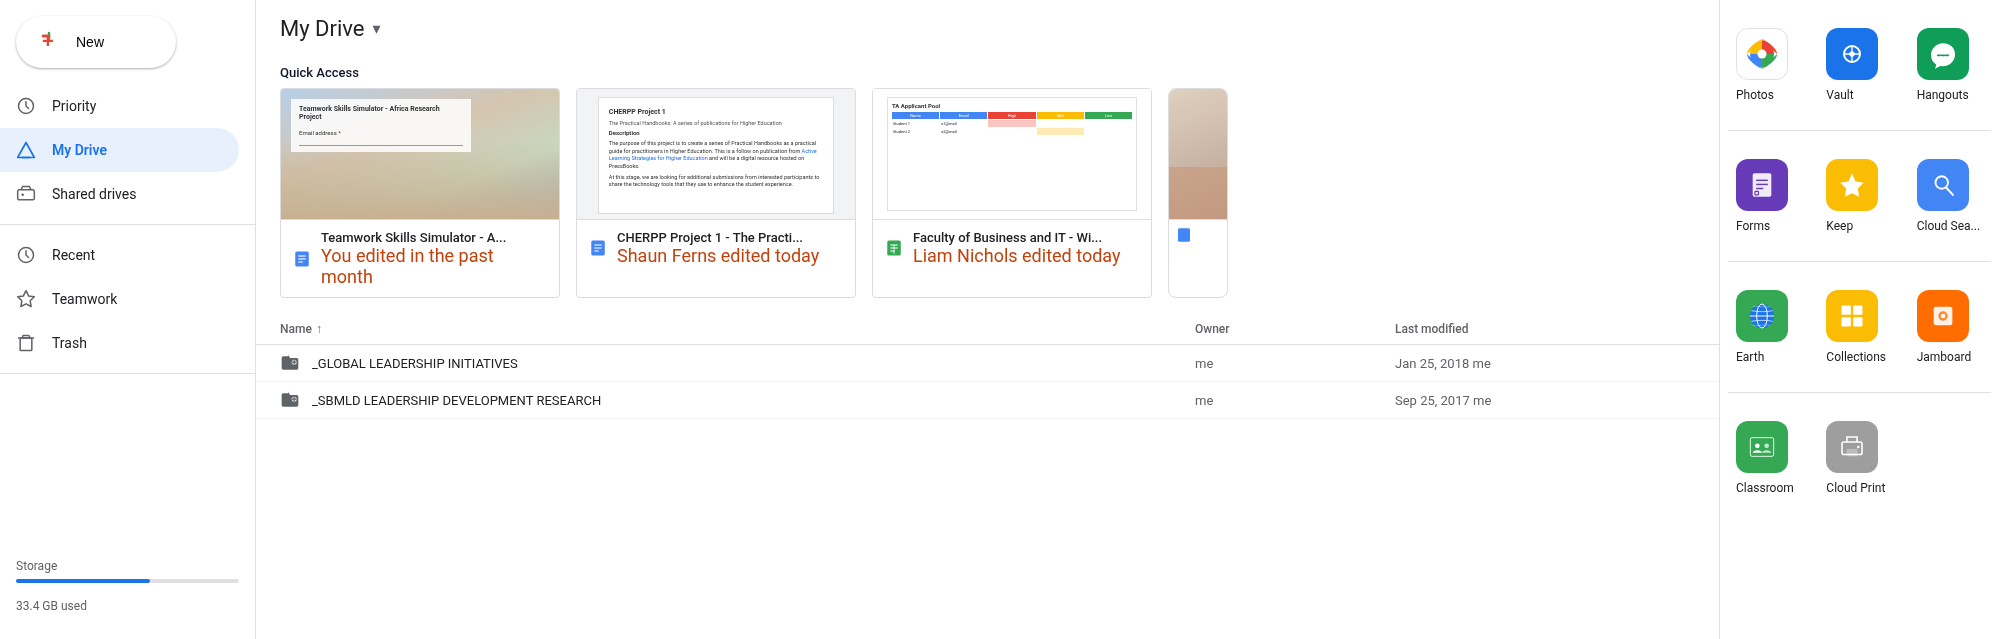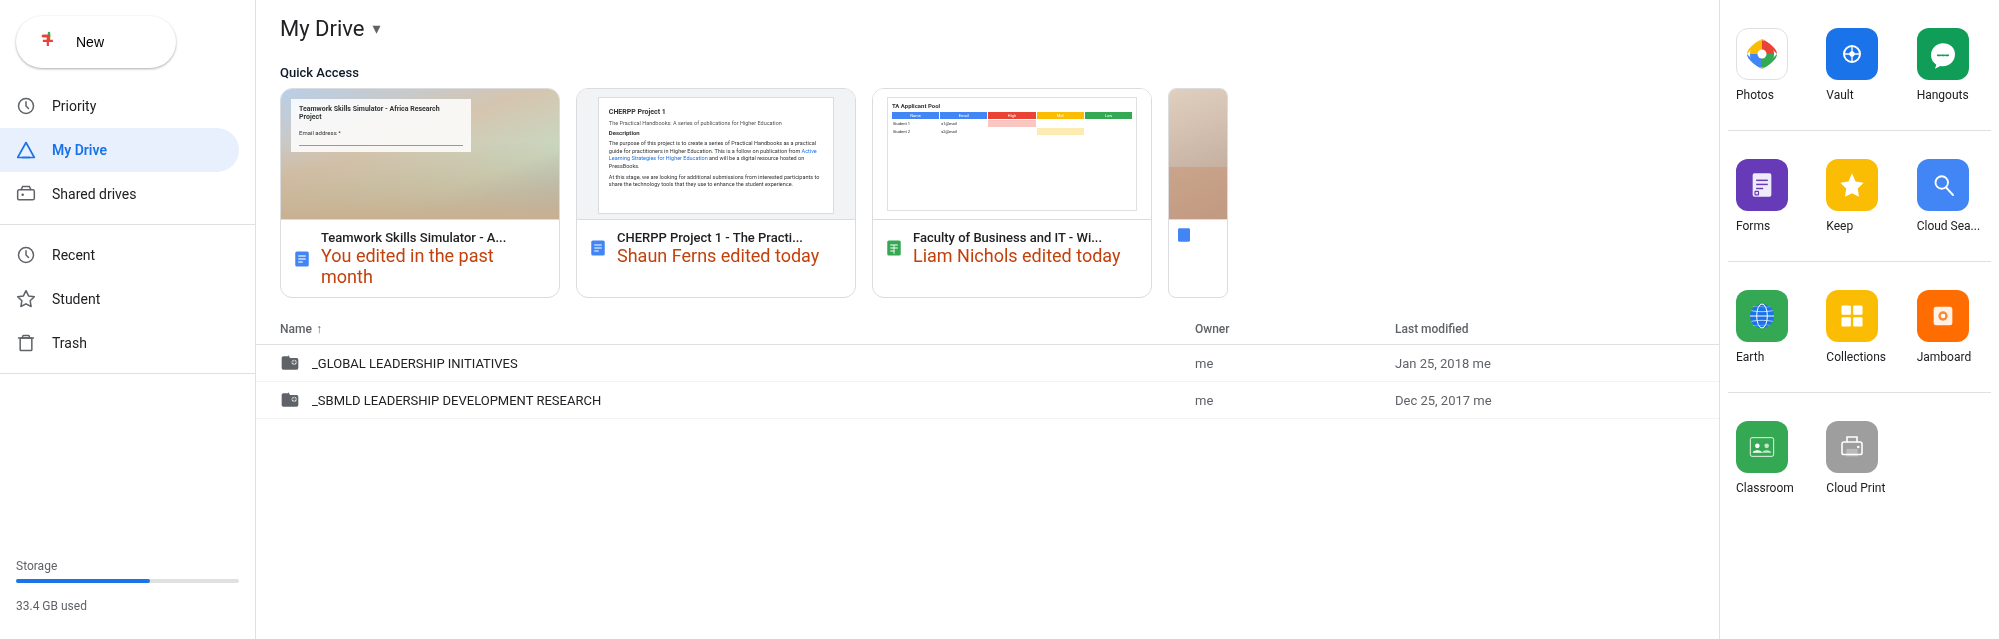--- a/index.html
+++ b/index.html
@@ -86,21 +86,21 @@
     .cards-row {
       display: flex;
       gap: 16px;
       padding: 0 24px 16px 24px;
       overflow: hidden;
     }
     .file-card {
       width: 280px;
       min-width: 280px;
       border: 1px solid #dadce0;
-      border-radius: 12px;
+      border-radius: 4px;
       overflow: hidden;
       cursor: pointer;
       background: #fff;
     }
     .card-preview {
       height: 130px;
       background: #f1f3f4;
       overflow: hidden;
       position: relative;
     }
@@ -272,21 +272,21 @@
     </span>
     <span>Recent</span>
   </div>
 
   <div class="sidebar-item">
     <span class="icon">
       <svg width="20" height="20" viewBox="0 0 24 24" fill="none">
         <polygon points="12,2 15.09,8.26 22,9.27 17,14.14 18.18,21.02 12,17.77 5.82,21.02 7,14.14 2,9.27 8.91,8.26" stroke="#5f6368" stroke-width="1.8" stroke-linejoin="round"></polygon>
       </svg>
     </span>
-    <span>Student</span>
+    <span>Teamwork</span>
   </div>
 
   <div class="sidebar-item">
     <span class="icon">
       <svg width="20" height="20" viewBox="0 0 24 24" fill="none">
         <polyline points="3,6 5,6 21,6" stroke="#5f6368" stroke-width="1.8" stroke-linecap="round"></polyline>
         <path d="M8 6V4 a1 1 0 0 1 1-1h6a1 1 0 0 1 1 1v2" stroke="#5f6368" stroke-width="1.8"></path>
         <rect x="5" y="6" width="14" height="15" rx="1" stroke="#5f6368" stroke-width="1.8"></rect>
       </svg>
     </span>
@@ -452,21 +452,21 @@
       <div class="file-list-icon">
         <svg width="20" height="20" viewBox="0 0 24 24" fill="none">
           <path d="M10 4H4 a2 2 0 0 0-2 2v12 a2 2 0 0 0 2 2h16 a2 2 0 0 0 2-2V8 a2 2 0 0 0-2-2H12l-2-4z" fill="#5f6368"></path>
           <circle cx="17" cy="11" r="3" fill="white" opacity="0.8"></circle>
           <path d="M15 11 h4 M17 9 v4" stroke="#5f6368" stroke-width="1.5" stroke-linecap="round"></path>
         </svg>
       </div>
       <span style="font-size:13px;">_SBMLD LEADERSHIP DEVELOPMENT RESEARCH</span>
     </div>
     <div class="owner-cell">me</div>
-    <div class="modified-cell">Dec 25, 2017  me</div>
+    <div class="modified-cell">Sep 25, 2017  me</div>
   </div>
 </div>
 
 <div class="right-panel">
   <div class="app-grid">
 
     <div class="app-item">
       <div class="app-icon-wrap" style="background:#fff;border:1px solid #e0e0e0;">
         <svg width="36" height="36" viewBox="0 0 48 48">
           <path d="M24 4 L36 24 L24 44 L12 24 Z" fill="#fbbc04"></path>

